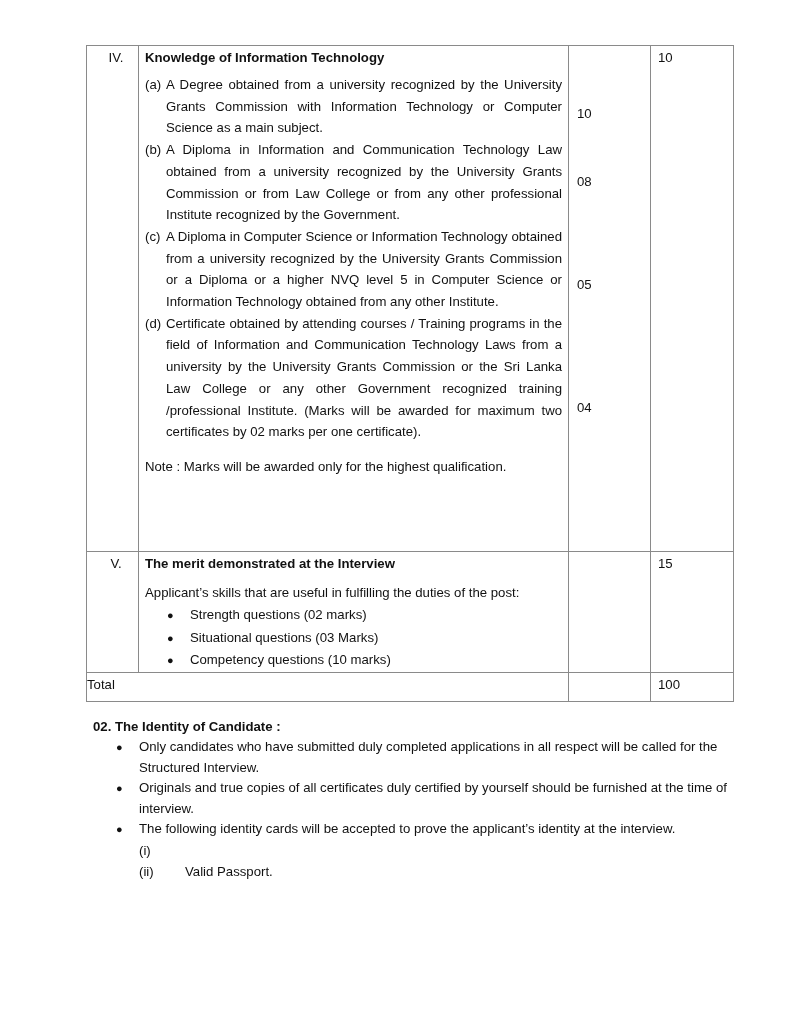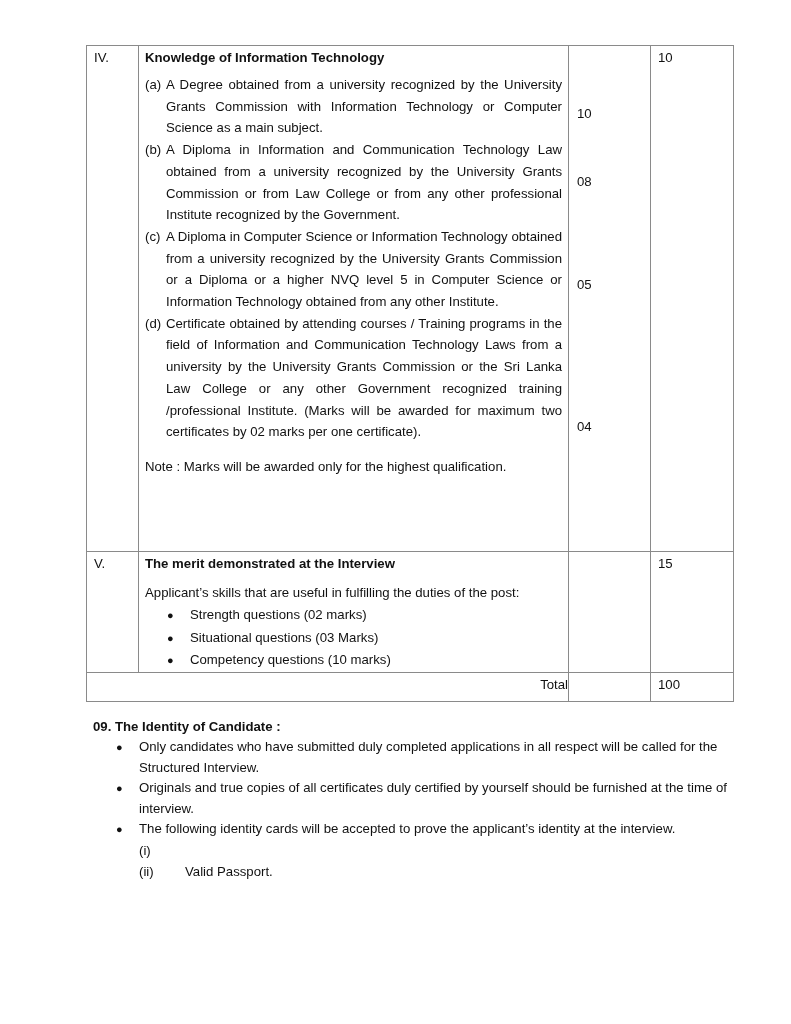--- a/index.html
+++ b/index.html
@@ -9,36 +9,36 @@
   }
   .page { position: absolute; left: 0; top: 0; width: 791px; height: 1024px; }
   table.marks {
     position: absolute; left: 86px; top: 45px; width: 647px;
     border-collapse: collapse; table-layout: fixed;
   }
   table.marks td {
     border: 1.5px solid #8a8a8a; vertical-align: top; padding: 0;
   }
   col.c1 { width: 52px; } col.c2 { width: 430px; } col.c3 { width: 82px; } col.c4 { width: 83px; }
-  .num { padding: 4px 0 0 7px; }
+  .num { padding: 4px 0 0 7px; text-align: center; }
   .title { font-weight: bold; padding: 4px 0 0 6px; height: 18px; }
   .desc { padding: 6px 6px 0 6px; }
   .item { display: flex; line-height: 21.7px; text-align: justify; }
   .item .lbl { width: 21px; flex: none; }
   .item .txt { flex: 1; text-align: justify; text-align-last: left; }
   .note { margin-top: 14px; line-height: 20px; }
   .row4 td { height: 505px; }
   .row5 td { height: 118px; }
   .rowT td { height: 28px; }
   .scores { position: relative; height: 100%; }
   .score { position: absolute; left: 8px; }
   .intro { line-height: 22px; padding-top: 6px; }
   .bul { display: flex; line-height: 22.5px; padding-left: 22px; }
   .bul .dot { width: 23px; flex: none; font-size: 11px; }
-  .total-lbl { text-align: right; padding-top: 4px; }
+  .total-lbl { text-align: left; padding-top: 4px; }
   .tot { padding: 4px 0 0 7px; }
   .section { position: absolute; left: 93px; top: 717px; width: 645px; }
   .sec-title { font-weight: bold; line-height: 20px; }
   .sbul { display: flex; line-height: 20.5px; padding-left: 23px; }
   .sbul .dot { width: 23px; flex: none; font-size: 11px; }
   .sub { display: flex; line-height: 21px; padding-left: 46px; }
   .sub .lbl { width: 46px; flex: none; }
 </style>
 </head>
 <body>
@@ -76,21 +76,21 @@
                 <span class="txt">Certificate obtained by attending courses / Training programs in the field of Information and Communication Technology Laws from a university by the University Grants Commission or the Sri Lanka Law College or any other Government recognized training /professional Institute. (Marks will be awarded for maximum two certificates by 02 marks per one certificate).</span>
               </div>
           <div class="note">Note : Marks will be awarded only for the highest qualification.</div>
         </div>
       </td>
       <td>
         <div class="scores">
           <span class="score" style="top:60px">10</span>
           <span class="score" style="top:128px">08</span>
           <span class="score" style="top:231px">05</span>
-          <span class="score" style="top:373px">04</span>
+          <span class="score" style="top:354px">04</span>
         </div>
       </td>
       <td>
             <div class="tot">10</div>
           </td>
     </tr>
     <tr class="row5">
       <td>
             <div class="num">V.</div>
           </td>
@@ -123,21 +123,21 @@
           </td>
       <td></td>
       <td>
             <div class="tot">100</div>
           </td>
     </tr>
   </tbody>
     </table>
 
   <div class="section">
-    <div class="sec-title">09. The Identity of Candidate :</div>
+    <div class="sec-title">02. The Identity of Candidate :</div>
     <div class="sbul">
         <span class="dot">●</span>
         <span>Only candidates who have submitted duly completed applications in all respect will be called for the Structured Interview.</span>
       </div>
     <div class="sbul">
         <span class="dot">●</span>
         <span>Originals and true copies of all certificates duly certified by yourself should be furnished at the time of interview.</span>
       </div>
     <div class="sbul">
         <span class="dot">●</span>

